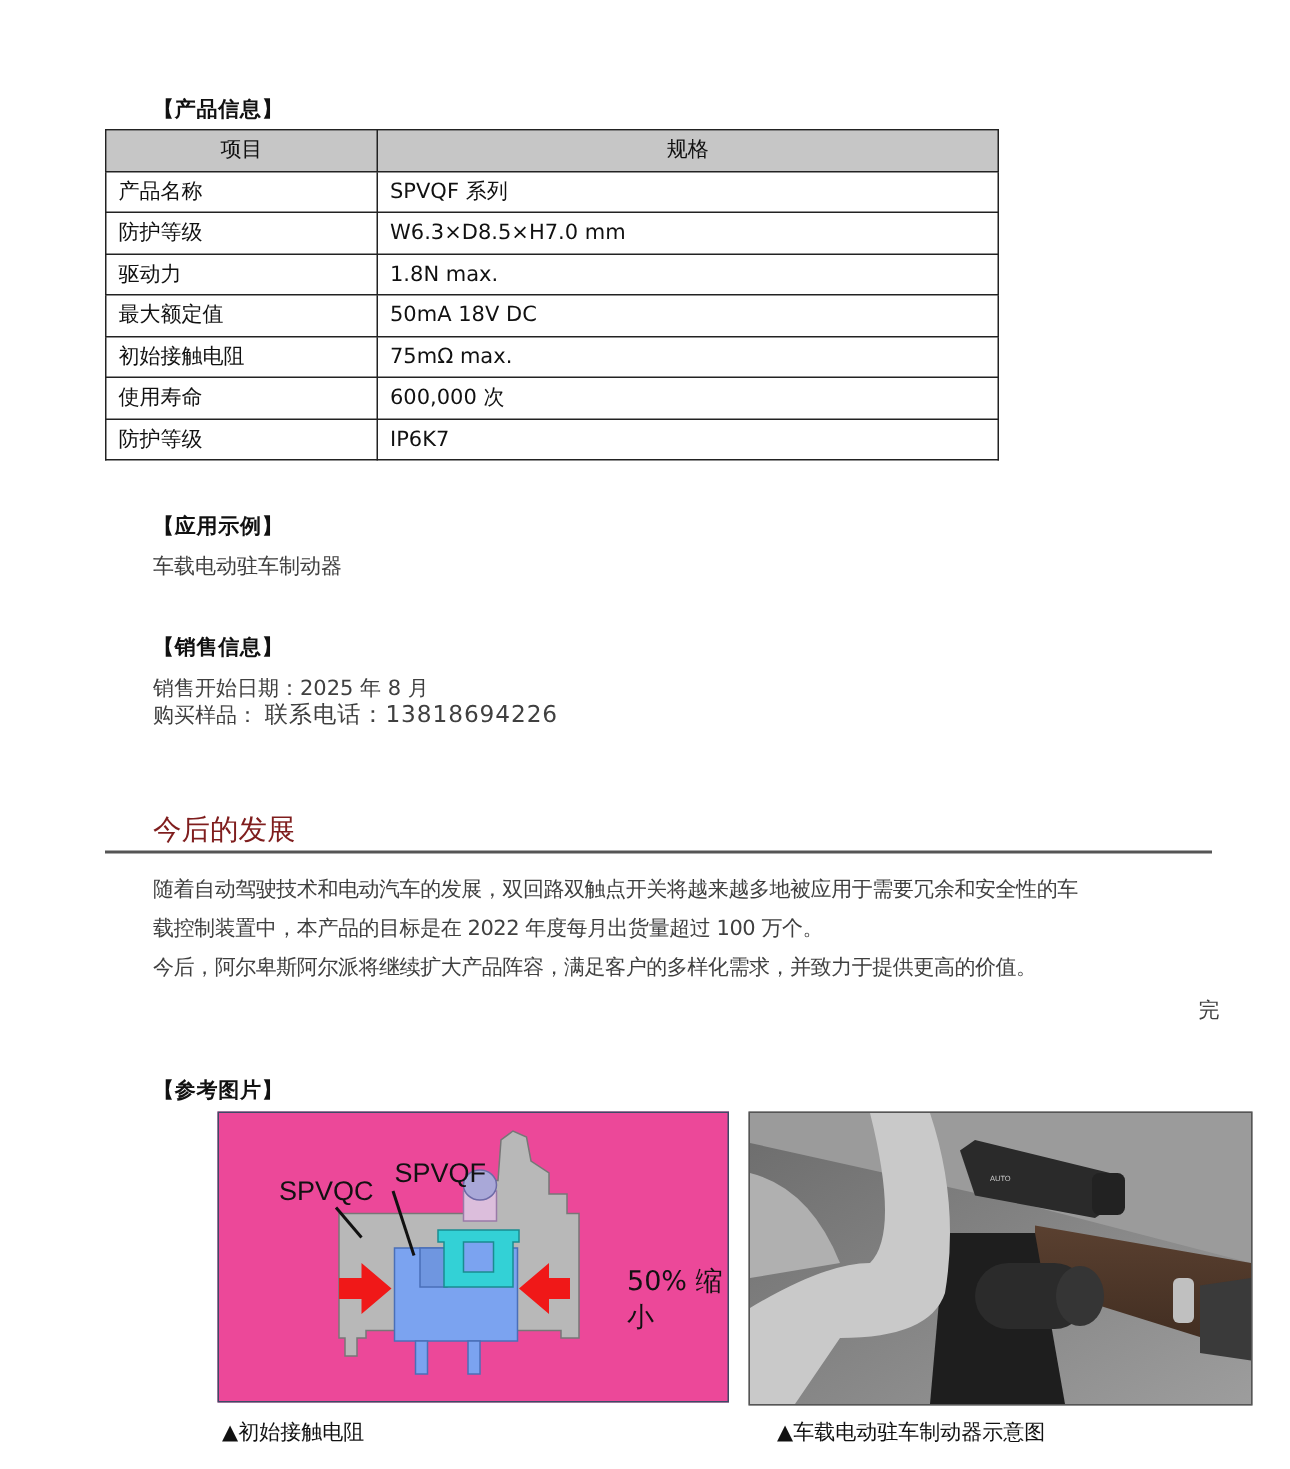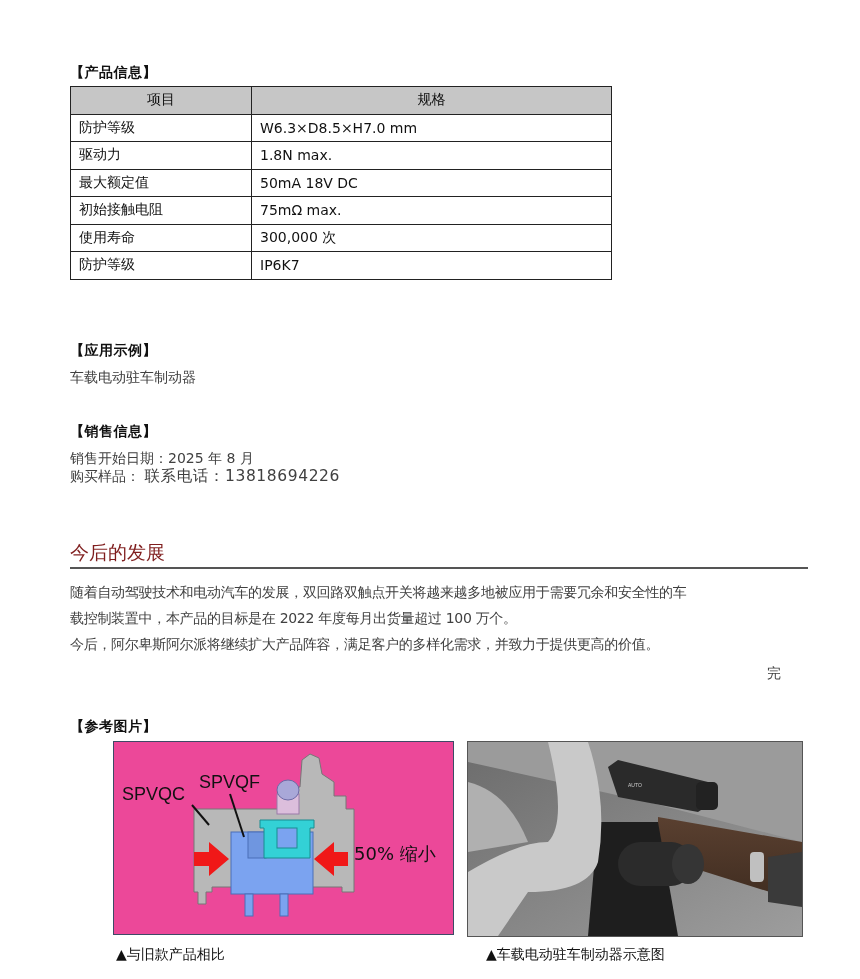--- a/index.html
+++ b/index.html
@@ -1,22 +1,22 @@
 <!DOCTYPE html>
 <html><head>
 <meta charset="utf-8">
 <style>
   html, body { margin:0; padding:0; background:#ffffff; }
   body { width:860px; height:979px; position:relative; overflow:hidden;
          font-family:"DejaVu Sans","Liberation Sans",sans-serif; color:#111; }
-  .abs { position:absolute; }
+  .abs { position:absolute;margin-left:32px; }
   .sec-label { font-size:14px; font-weight:bold; color:#111; letter-spacing:0.5px; }
   .body-text { font-size:14px; color:#404040; }
 
-  table.spec { position:absolute; left:70px; top:86px; width:542px;
+  table.spec { position:absolute; left:70px; top:86px; width:596px;
                border-collapse:collapse; font-size:14px; }
   table.spec th, table.spec td { border:1.3px solid #222; height:26.5px; padding:0 8px; }
   table.spec th { background:#c6c6c6; font-weight:normal; text-align:center; }
   table.spec td.c1 { width:164px; }
 
   .h2 { font-size:19px; color:#7f1d1d; }
   .h2-rule { position:absolute; left:70px; top:567px; width:738px; height:2px; background:#555; }
 
   .fig1 { left:113px; top:741px; width:339px; height:192px; border:1.5px solid #3d4a66; background:#ec4899; }
   .fig2 { left:467px; top:741px; width:334px; height:194px; border:1.5px solid #555; background:#9a9a9a; overflow:hidden; }
@@ -29,38 +29,42 @@
 
 <table class="spec">
   <thead>
     <tr>
       <th class="c1">项目</th>
       <th>规格</th>
     </tr>
   </thead>
   <tbody>
     <tr>
+      <td class="c1">产品名称</td>
+      <td>SPVQF 系列</td>
+    </tr>
+    <tr>
       <td class="c1">防护等级</td>
       <td>W6.3×D8.5×H7.0 mm</td>
     </tr>
     <tr>
       <td class="c1">驱动力</td>
       <td>1.8N max.</td>
     </tr>
     <tr>
       <td class="c1">最大额定值</td>
       <td>50mA 18V DC</td>
     </tr>
     <tr>
       <td class="c1">初始接触电阻</td>
       <td>75mΩ max.</td>
     </tr>
     <tr>
       <td class="c1">使用寿命</td>
-      <td>300,000 次</td>
+      <td>600,000 次</td>
     </tr>
     <tr>
       <td class="c1">防护等级</td>
       <td>IP6K7</td>
     </tr>
   </tbody>
 </table>
 
 <div class="abs sec-label" style="left:70px; top:342px;">【应用示例】</div>
 <div class="abs body-text" style="left:70px; top:369px;">车载电动驻车制动器</div>
@@ -101,21 +105,21 @@
     <line x1="78" y1="63" x2="95" y2="83" stroke="#111" stroke-width="2"></line>
     <line x1="116" y1="52" x2="130" y2="95" stroke="#111" stroke-width="2"></line>
 
     <path d="M80 110 L95 110 L95 100 L115 117 L95 134 L95 124 L80 124 Z" fill="#f01818"></path>
     <path d="M234 110 L220 110 L220 100 L200 117 L220 134 L220 124 L234 124 Z" fill="#f01818"></path>
   </svg>
   <div class="abs" style="left:8px; top:42px; font-size:18px; font-family:'Liberation Sans',sans-serif;">SPVQC</div>
   <div class="abs" style="left:85px; top:30px; font-size:18px; font-family:'Liberation Sans',sans-serif;">SPVQF</div>
   <div class="abs" style="left:240px; top:100px; font-size:18px;">50% 缩小</div>
 </div>
-<div class="abs cap" style="left:116px; top:946px;">▲与旧款产品相比</div>
+<div class="abs cap" style="left:116px; top:946px;">▲初始接触电阻</div>
 
 <div class="abs fig2">
   <svg width="334" height="194" viewBox="0 0 334 194">
     <defs>
       <linearGradient id="bg" x1="0" y1="0" x2="1" y2="1">
         <stop offset="0" stop-color="#6c6c6c"></stop>
         <stop offset="1" stop-color="#9d9d9d"></stop>
       </linearGradient>
       <linearGradient id="wood" x1="0" y1="0" x2="0" y2="1">
         <stop offset="0" stop-color="#5a4030"></stop>

